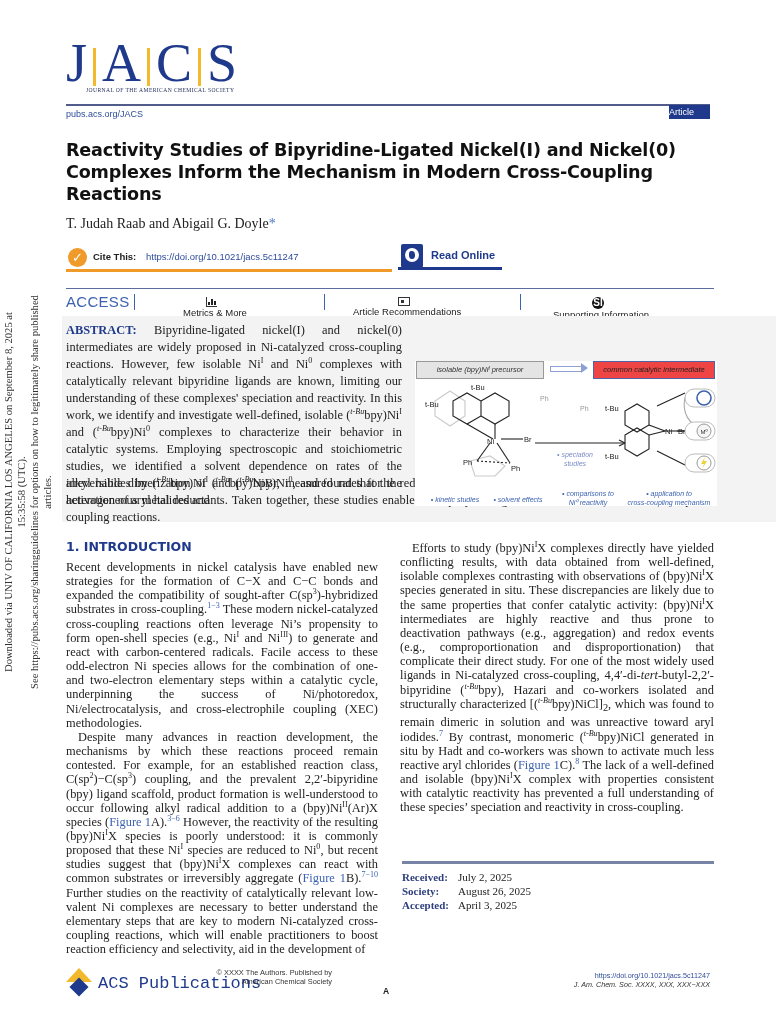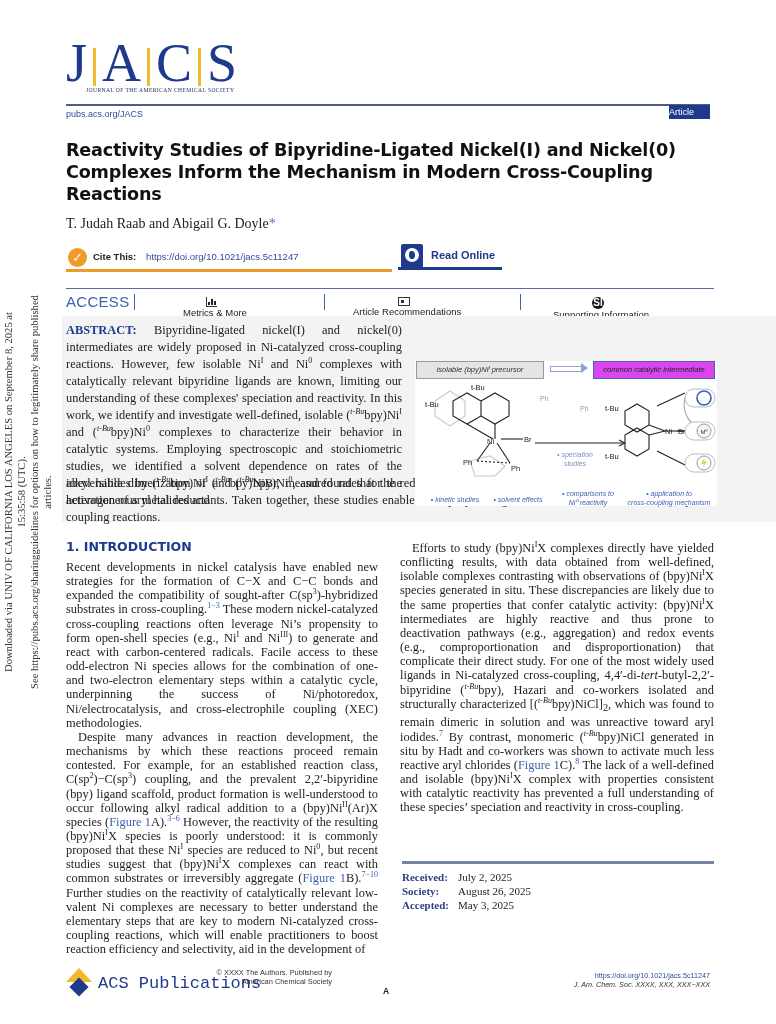--- a/index.html
+++ b/index.html
@@ -55,21 +55,21 @@
   .abstract-text .lbl { color: #1f3a8c; font-weight: bold; }
   .abstract-full { position: absolute; left: 66px; top: 475px; width: 644px; font-size: 12.4px; line-height: 17px; text-align: justify; color: #222; }
   sup { font-size: 0.65em; line-height: 0; }
   .blue { color: #3c62b0; }
 
   .toc { position: absolute; left: 415px; top: 325px; width: 302px; height: 145px; background: #fff; margin-top: 36px; }
   .toc-box1 { position: absolute; left: 1px; top: 0; width: 126px; height: 16px; background: #e4e4e4; border: 1px solid #999;
       font-family: "Liberation Sans", sans-serif; font-style: italic; font-size: 7.5px; line-height: 16px; text-align: center; color: #333; }
   .toc-arrow { position: absolute; left: 135px; top: 5px; width: 30px; height: 4px; border: 1px solid #8ea0d6; border-right: none; }
   .toc-arrow::after { content: ""; position: absolute; right: -7px; top: -4px; border-left: 7px solid #8ea0d6; border-top: 5px solid transparent; border-bottom: 5px solid transparent; }
-  .toc-box2 { position: absolute; left: 178px; top: 0; width: 120px; height: 16px; background: #d946ef; border: 1px solid #5063a8;
+  .toc-box2 { position: absolute; left: 178px; top: 0; width: 120px; height: 16px; background: #ef4444; border: 1px solid #5063a8;
       font-family: "Liberation Sans", sans-serif; font-style: italic; font-size: 7.5px; line-height: 16px; text-align: center; color: #222; }
   .toc svg { position: absolute; left: 0; top: 20px; }
   .toc-cap { position: absolute; font-family: "Liberation Sans", sans-serif; font-style: italic; font-size: 7px; color: #3c62b0; text-align: center; line-height: 9px; }
 
   .section-head { position: absolute; left: 66px; top: 539px; font-family: "DejaVu Sans", sans-serif; font-size: 12.5px; font-weight: bold; color: #1f3a8c; }
   .col { position: absolute; font-size: 12.4px; line-height: 14.15px; text-align: justify; color: #222; }
   .col p { margin: 0; }
   .col p.ind { text-indent: 12px; }
   .col-left { left: 66px; top: 560px; width: 312px; }
   .col-right { left: 400px; top: 541px; width: 314px; }
@@ -258,21 +258,21 @@
   <div class="row">
       <span class="k">Received:</span>
       <span class="v">July 2, 2025</span>
     </div>
   <div class="row">
       <span class="k">Society:</span>
       <span class="v">August 26, 2025</span>
     </div>
   <div class="row">
       <span class="k">Accepted:</span>
-      <span class="v">May 3, 2025</span>
+      <span class="v">April 3, 2025</span>
     </div>
 </div>
 
 <div class="footer-logo">
   <div class="mark">
       <div class="tri"></div>
       <div class="dia"></div>
     </div>
   <span class="txt">ACS Publications</span>
 </div>

